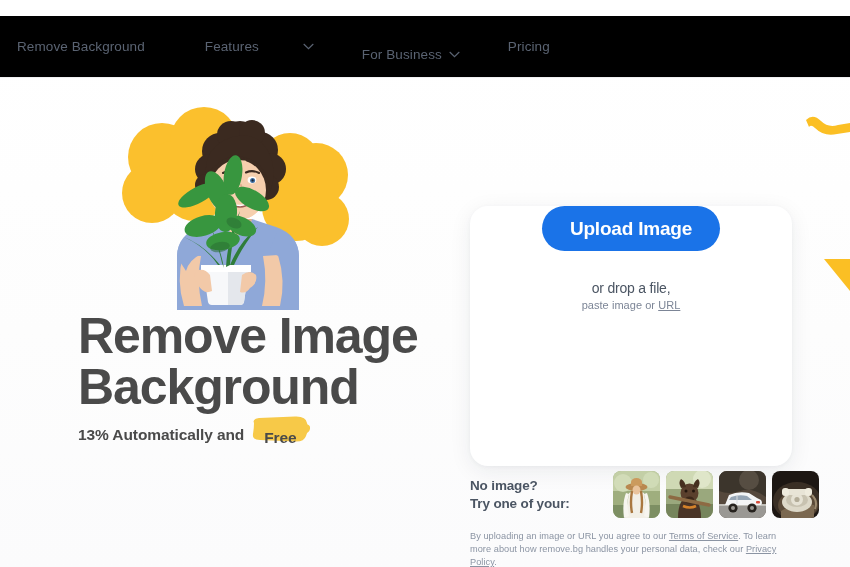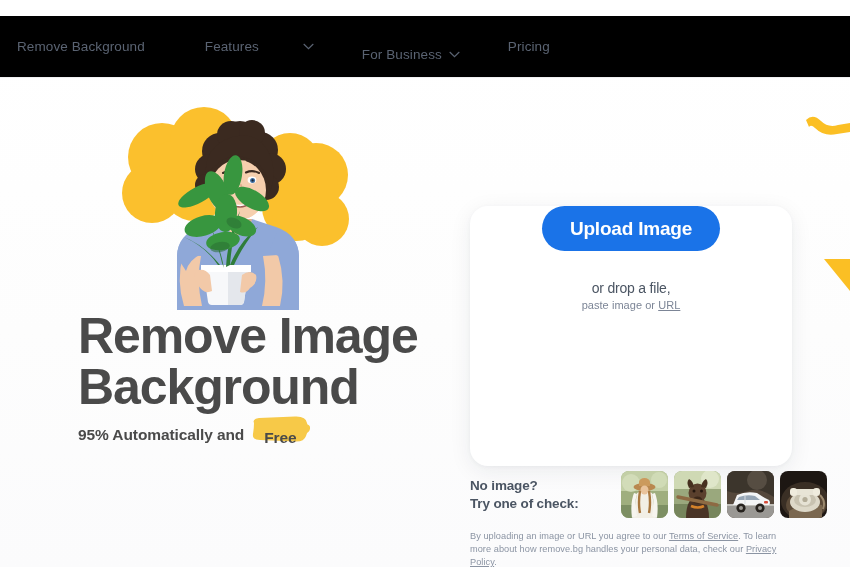--- a/index.html
+++ b/index.html
@@ -320,21 +320,21 @@
       <path d="M150 193 Q158 188 156 180 Q150 174 142 180 L140 197 Q146 199 150 193 Z" fill="#f2c9a8"></path>
     </svg>
   </div>
 
   <h1 class="headline">
     <div>Remove Image</div>
     <div>Background</div>
   </h1>
 
   <div class="subline">
-    <span>95% Automatically and</span>
+    <span>13% Automatically and</span>
     <span class="free-wrap">
       <svg class="marker" viewBox="0 0 62 29">
         <path d="M5 8 Q3 4 10 3 L46 1.5 Q57 1 58 8 Q60 15 57 21 Q55 27 46 26.5 L11 25 Q3 25 4 19 Q5 13 5 8 Z" fill="#f7c948"></path>
         <path d="M55 9 Q62 9 61 14 Q60 19 54 18 Z" fill="#f7c948"></path>
       </svg>
       <span>Free</span>
     </span>
   </div>
 
   <div class="decor-swoosh">
@@ -352,21 +352,21 @@
     <button class="upload-btn">Upload Image</button>
     <div class="drop-line">or drop a file,</div>
     <div class="paste-line">
       <span>paste image or </span><a>URL</a>
     </div>
   </section>
 
   <section class="samples">
     <div class="samples-label">
       <div>No image?</div>
-      <div>Try one of check:</div>
+      <div>Try one of your:</div>
     </div>
     <div class="thumbs">
 
       <div class="thumb">
         <svg viewBox="0 0 47 47">
           <rect width="47" height="47" fill="#9fae7e"></rect>
           <rect width="47" height="20" fill="#c3cfa6"></rect>
           <circle cx="10" cy="12" r="9" fill="#d6dfbd" opacity=".8"></circle>
           <circle cx="38" cy="9" r="8" fill="#d6dfbd" opacity=".7"></circle>
           <rect y="34" width="47" height="13" fill="#7d8f63"></rect>

